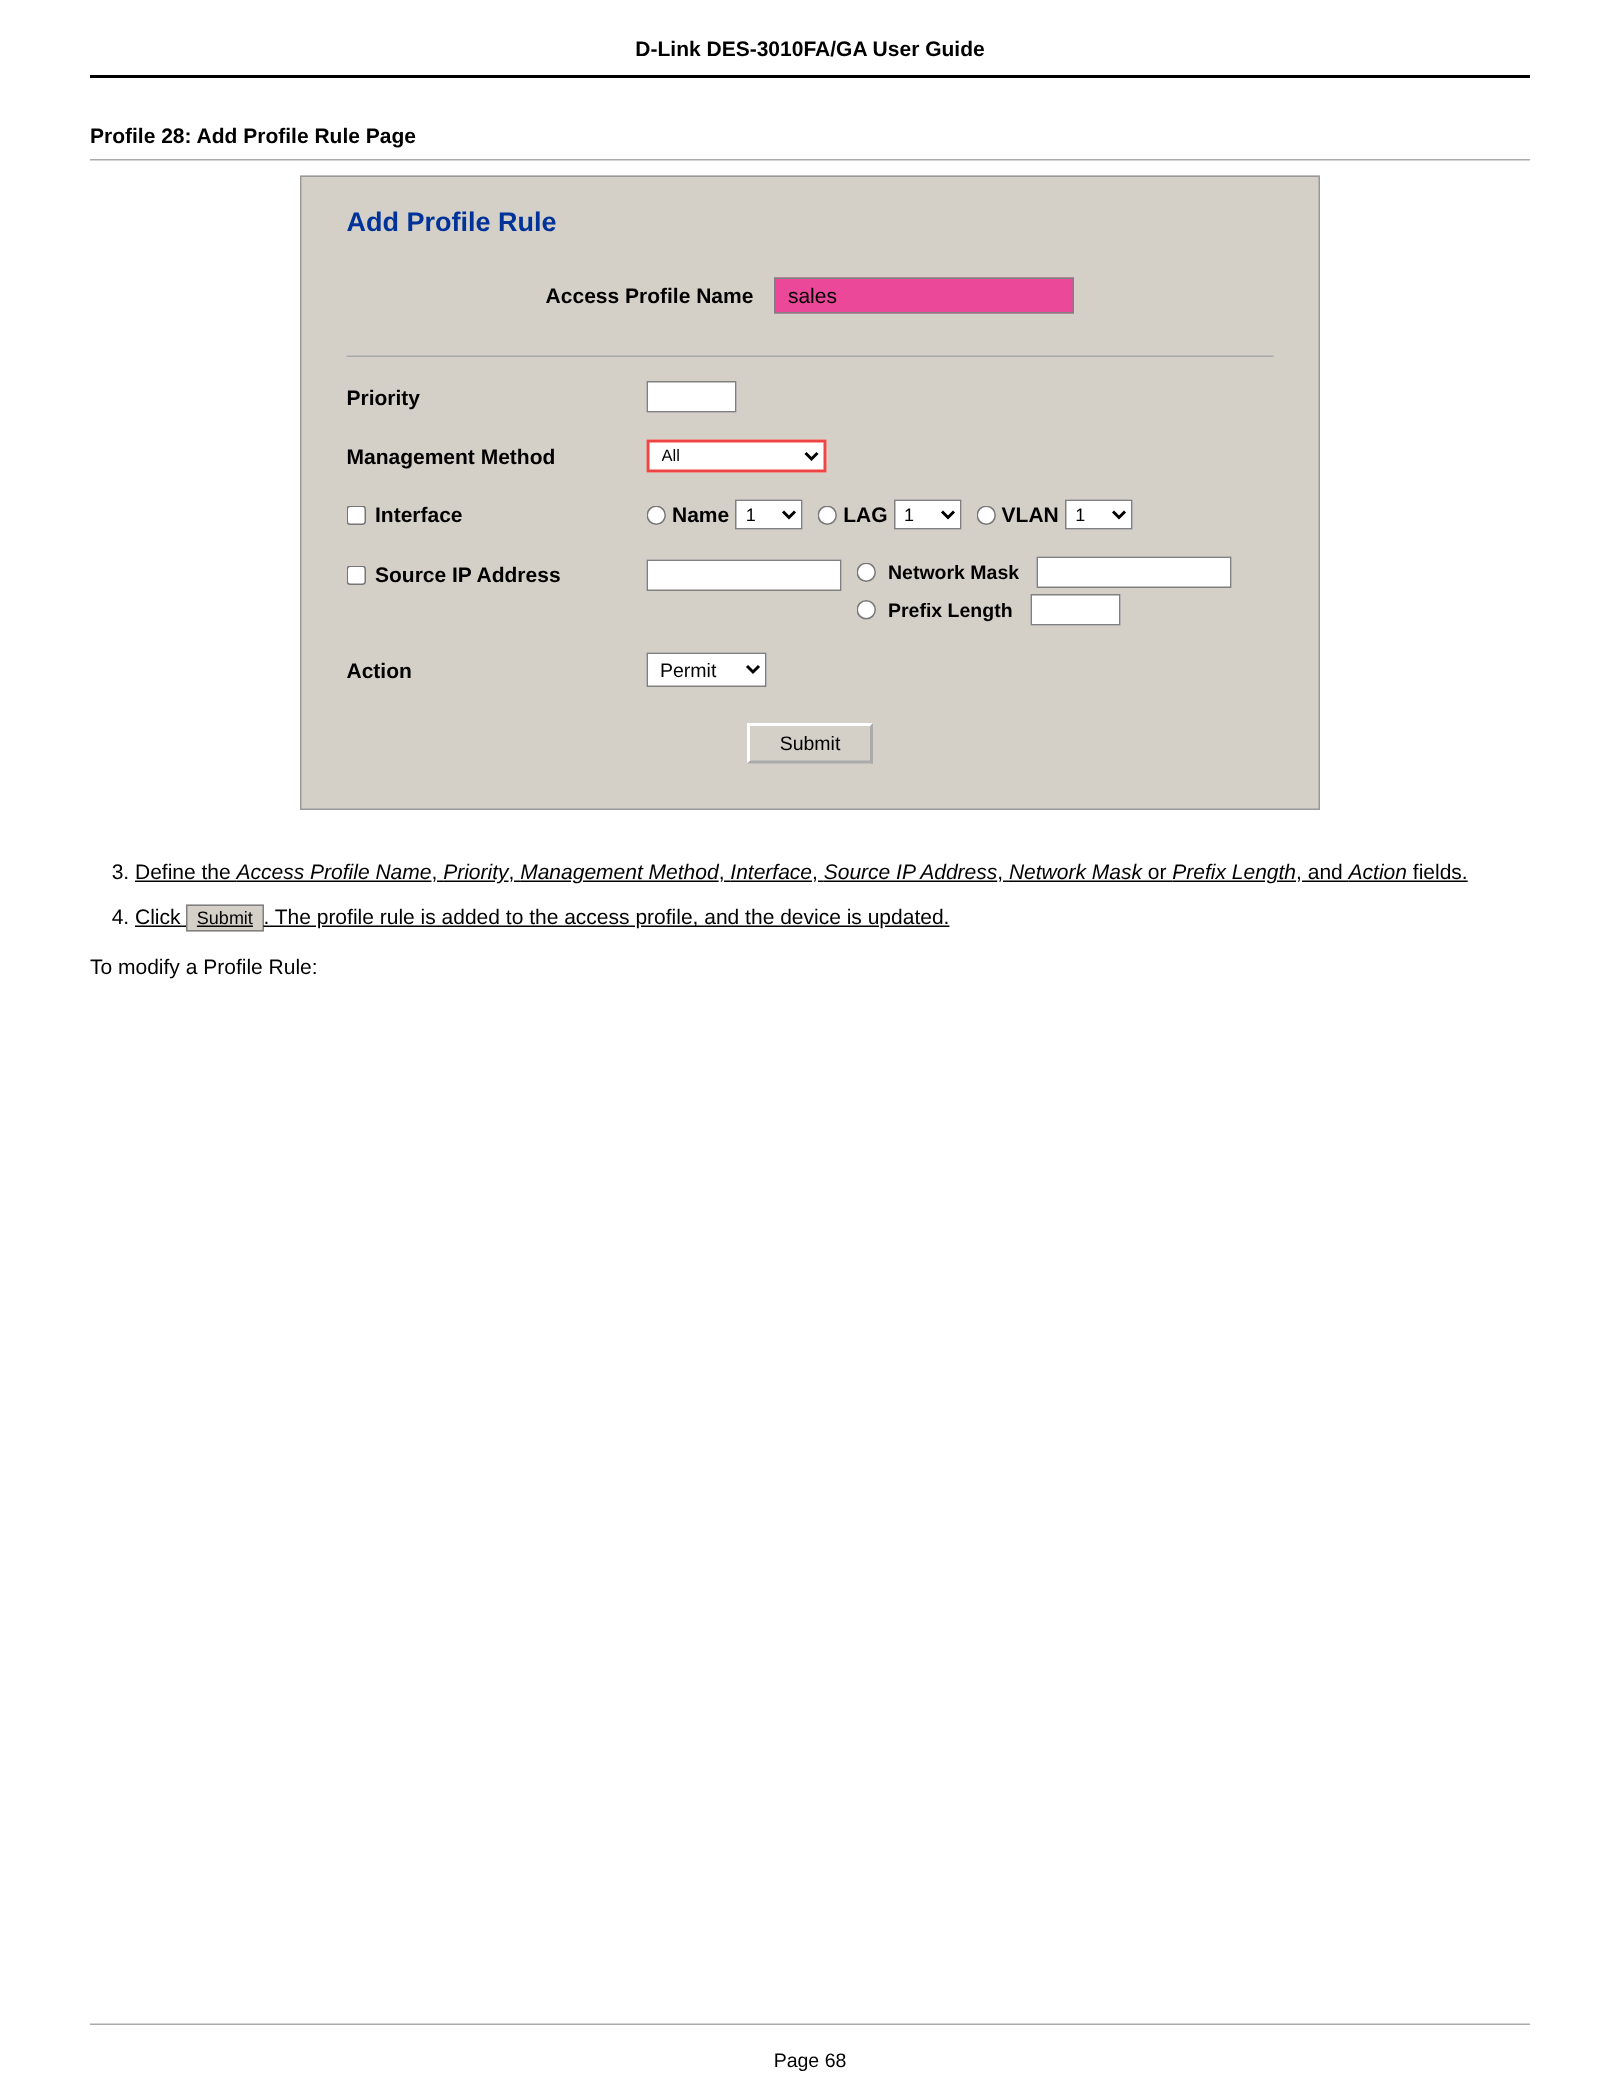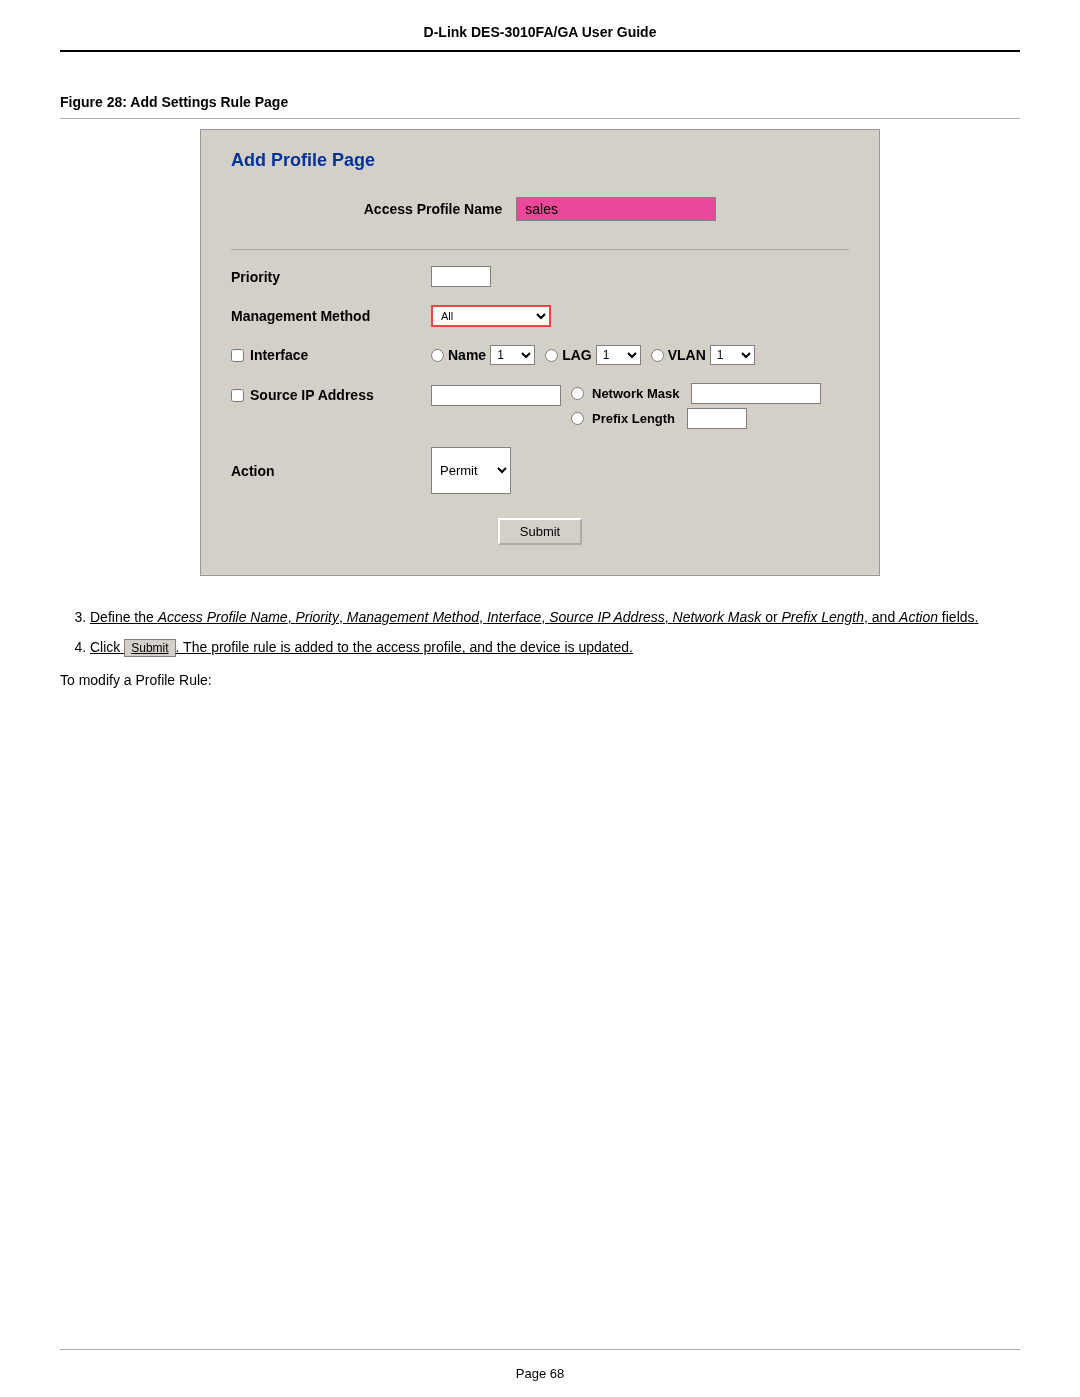--- a/index.html
+++ b/index.html
@@ -12,21 +12,20 @@
       min-height: 1397px;
       padding: 0;
     }
 
     .page-wrapper {
       width: 1080px;
       min-height: 1397px;
       display: flex;
       flex-direction: column;
       padding: 0 60px;
-      gap: 12px;
     }
 
     .header {
       text-align: center;
       padding: 24px 0 10px 0;
       font-size: 14px;
       font-weight: bold;
       border-bottom: 2px solid #000;
       margin-bottom: 30px;
     }
@@ -192,21 +191,21 @@
 
     .network-label {
       font-weight: bold;
       font-size: 13px;
       margin-right: 4px;
     }
 
     .action-select {
       background: #fff;
       border: 1px solid #808080;
-      padding: 14px 4px;
+      padding: 2px 4px;
       font-size: 13px;
       width: 80px;
     }
 
     .submit-row {
       display: flex;
       justify-content: center;
       margin-top: 20px;
     }
 
@@ -271,24 +270,24 @@
   </style>
 </head>
 <body>
 
 <div class="page-wrapper">
   <div class="header">
     <span>D-Link DES-3010FA/GA User Guide</span>
   </div>
 
   <div class="content-area">
-    <div class="figure-caption">Figure 28:  Add Settings Rule Page</div>
+    <div class="figure-caption">Profile 28:  Add Profile Rule Page</div>
 
     <div class="form-container">
-      <div class="form-title">Add Profile Page</div>
+      <div class="form-title">Add Profile Rule</div>
 
       <div class="access-profile-row">
         <span class="access-profile-label">Access Profile Name</span>
         <input type="text" class="access-profile-value" value="sales" style="">
       </div>
 
       <hr class="divider-light">
 
       <div class="form-row">
         <span class="form-label">Priority</span>

